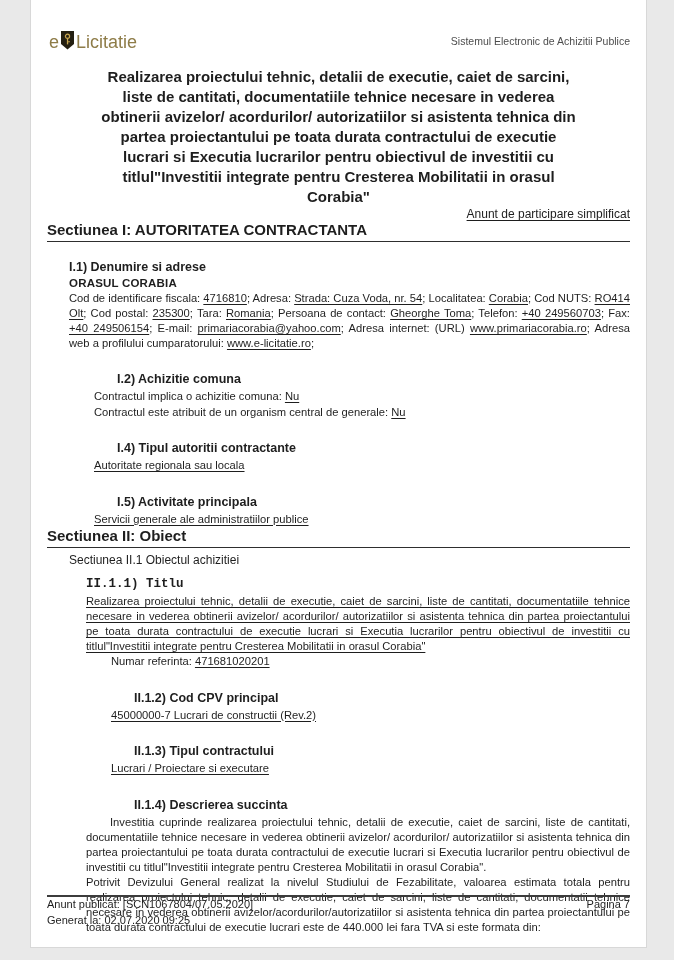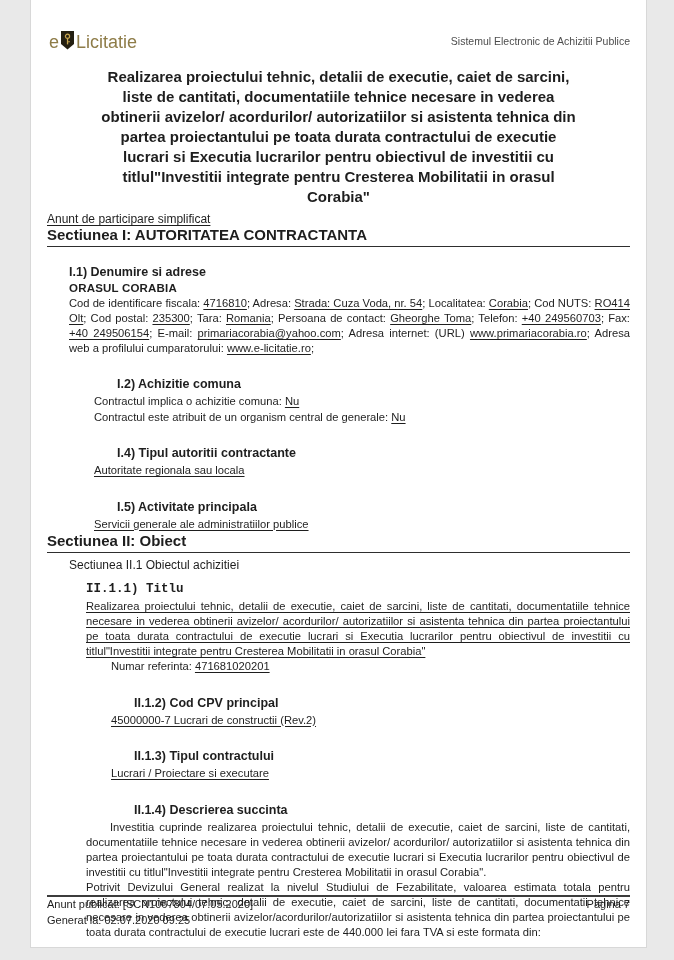--- a/index.html
+++ b/index.html
@@ -27,21 +27,21 @@
   .logo .shield{display:inline-block;margin:0 1px;}
   .sys-label{font-size:10.5px;color:#4d4d4d;padding-top:5px;}
 
   
   .main-title{
     width:478px;margin:13px auto 0;
     text-align:center;font-weight:700;
     font-size:15px;line-height:20px;
   }
   .notice-type{
-    text-align:left;font-size:12px;margin-top:5px;
+    text-align:right;font-size:12px;
     text-decoration:underline;text-underline-offset:2px;
   }
 
   
   .sec-heading{
     font-size:15px;font-weight:700;
     border-bottom:1px solid #2e2e2e;
     padding-bottom:3px;
   }
   .lvl1{margin-left:22px;}

